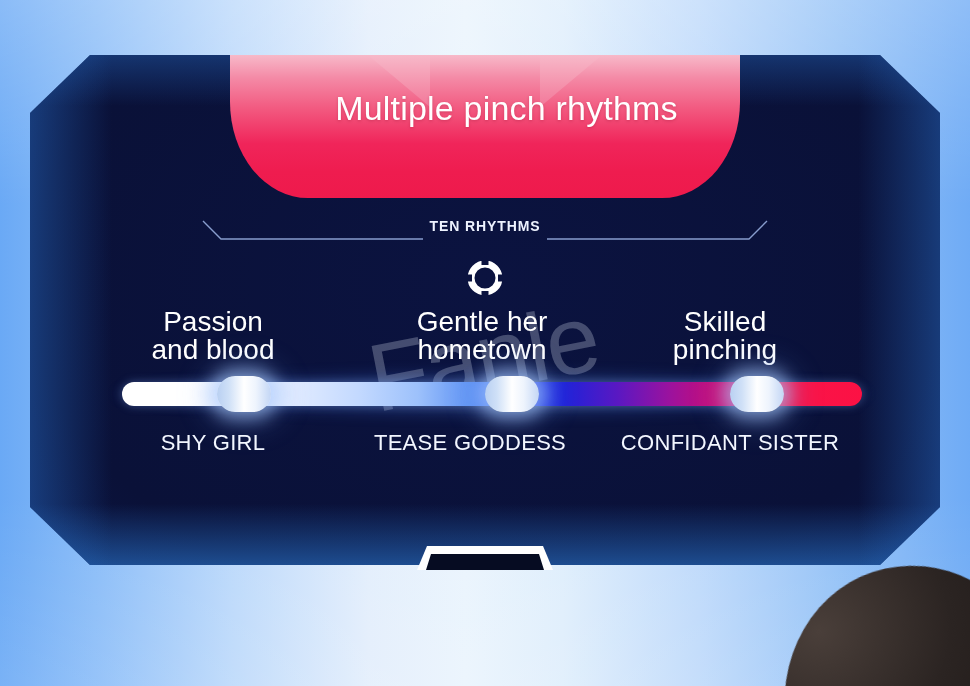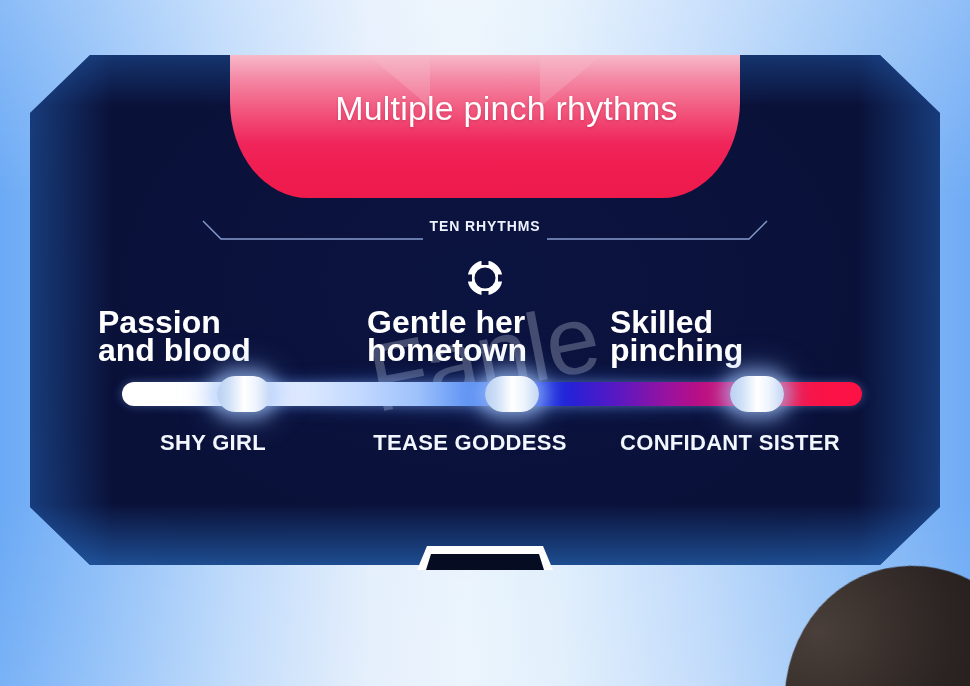--- a/index.html
+++ b/index.html
@@ -144,23 +144,24 @@
     left:50%; top:203px;
     transform:translateX(-50%);
     width:40px; height:40px;
   }
 
   
   .top-label {
     position:absolute;
     top:253px;
     color:#ffffff;
-    font-size:32px;
+    font-size:28px;
     line-height:28px;
-    font-weight:700;
+    text-align:center;
+    font-weight:400;
     width:230px;
   }
   #top-label-0 { left:68px;  }
   #top-label-1 { left:337px; }
   #top-label-2 { left:580px; }
 
   
   #slider-wrap {
     position:absolute;
     left:92px; top:322px;
@@ -202,21 +203,21 @@
     background:linear-gradient(90deg, #b9d0f2 0%, #cfe0f7 22%, #ffffff 50%, #eef4fd 72%, #c3d6f5 100%);
     box-shadow:0 0 16px 7px rgba(175,205,255,.55), 0 0 30px 12px rgba(120,165,245,.28);
   }
 
   
   .bot-label {
     position:absolute;
     top:375px;
     color:#f2f6ff;
     font-size:22px;
-    font-weight:700;
+    font-weight:400;
     text-align:center;
     letter-spacing:.3px;
     width:260px;
   }
   #bot-label-0 { left:53px;  }
   #bot-label-1 { left:310px; }
   #bot-label-2 { left:570px; }
 
   
   #bottom-tab {

